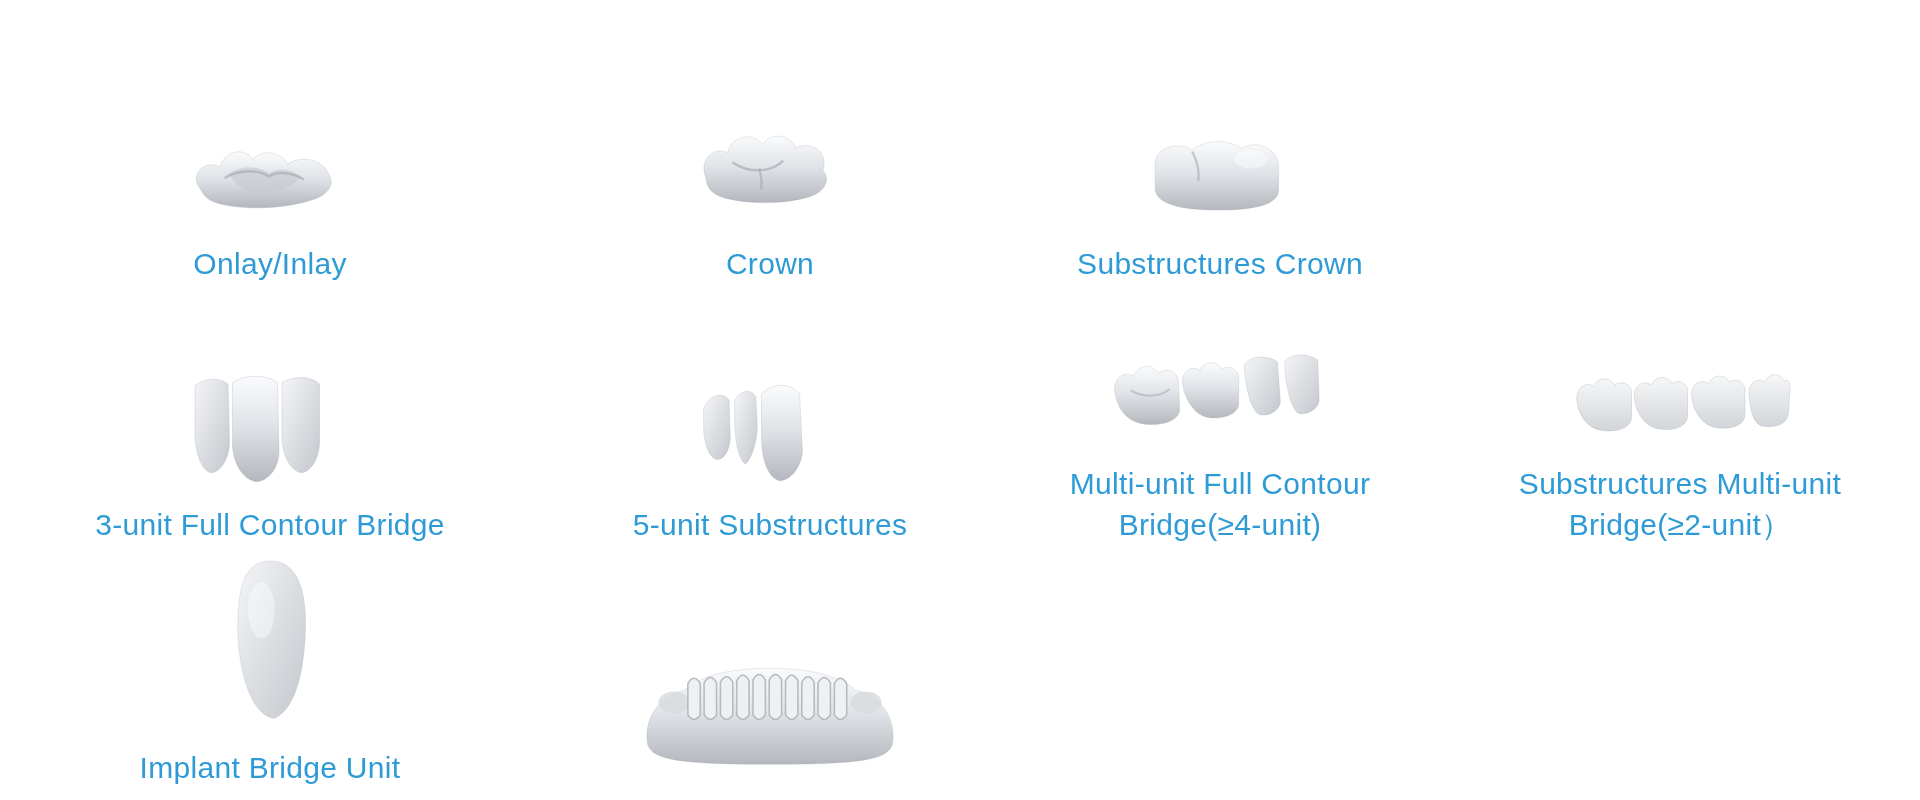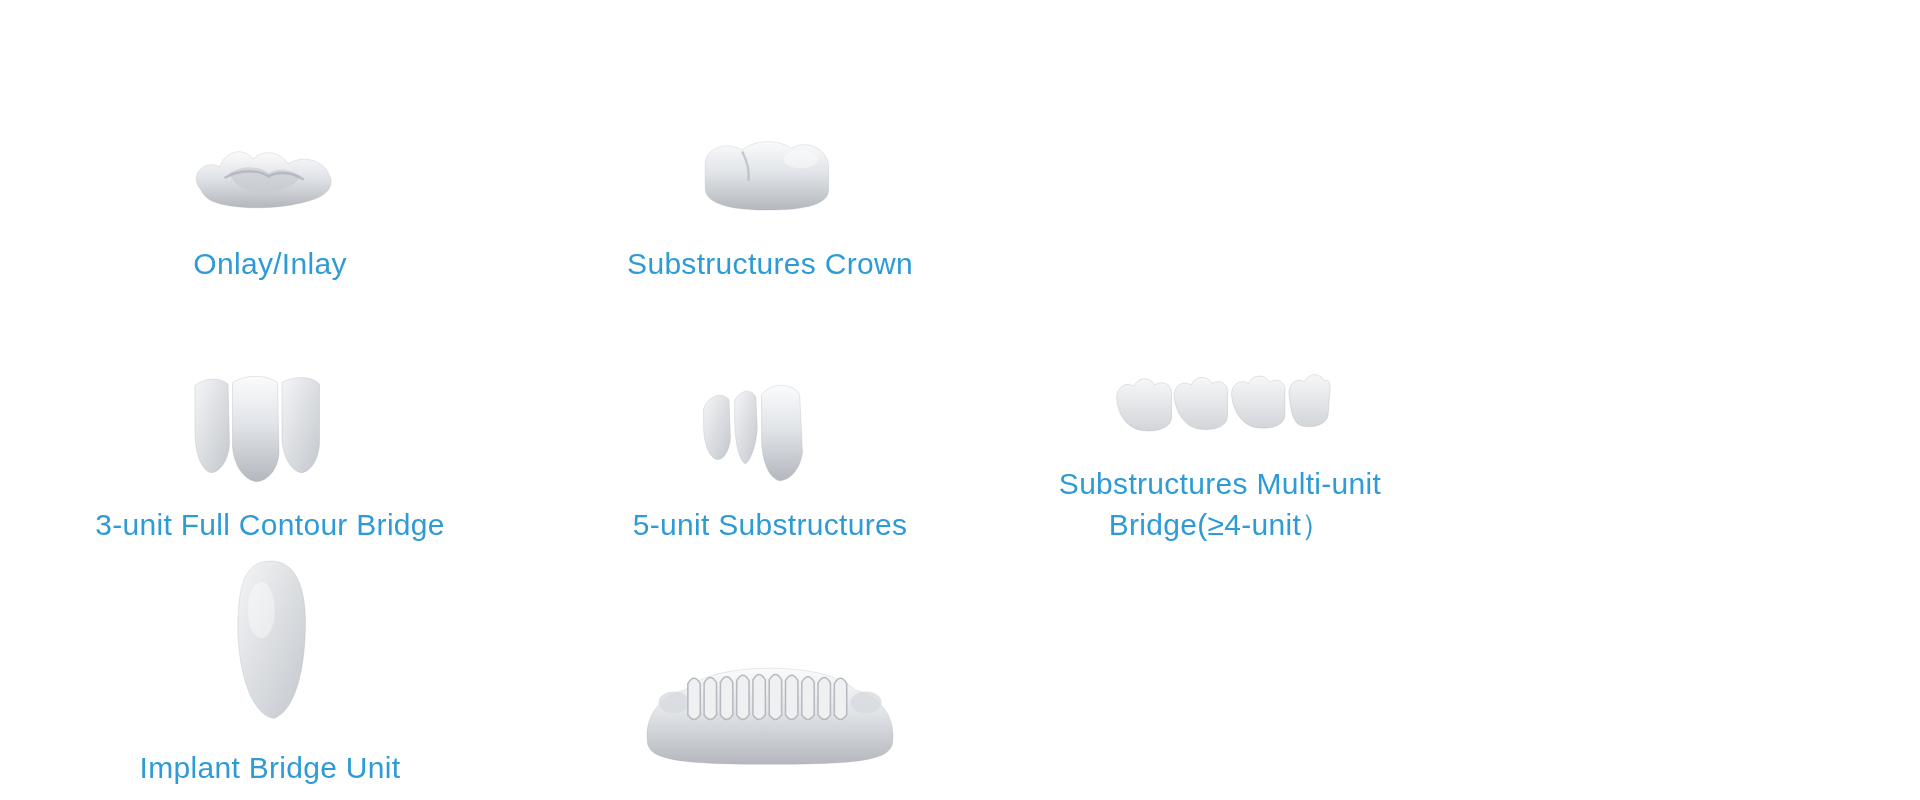--- a/index.html
+++ b/index.html
@@ -70,20 +70,30 @@
         <svg width="175" height="103" viewBox="0 0 220 130">
           <path fill="url(#g-tooth)" stroke="#9aa0a7" stroke-opacity="0.3" d="M20,84 C8,66 28,48 46,58 C52,38 76,32 88,48 C102,34 124,40 132,54 C152,42 178,50 184,68 C192,82 180,96 158,101 C118,113 60,112 36,101 C26,96 24,90 20,84 Z"></path>
           <path class="shade" fill="#c6cacf" d="M58,66 C76,54 98,58 108,66 C120,58 138,62 148,70 C140,84 116,92 92,90 C74,88 62,78 58,66 Z"></path>
           <path fill="none" stroke="#a9aeb5" stroke-width="3" opacity="0.7" d="M52,72 C72,60 96,62 108,70 C120,62 140,66 152,74"></path>
         </svg>
       </div>
       <figcaption class="label">Onlay/Inlay</figcaption>
     </figure>
 
 
+    <figure class="cell">
+      <div class="art">
+        <svg width="175" height="111" viewBox="0 0 220 140">
+          <path fill="url(#g-tooth)" stroke="#9aa0a7" stroke-opacity="0.3" d="M28,80 C20,58 38,42 56,50 C60,30 86,22 100,40 C108,24 134,26 142,44 C162,34 184,50 176,72 C188,86 176,104 150,108 C118,116 68,114 46,105 C32,99 30,92 28,80 Z"></path>
+          <path fill="none" stroke="#a9aeb5" stroke-width="3" opacity="0.7" d="M62,62 C82,76 110,76 126,60"></path>
+          <path fill="none" stroke="#a9aeb5" stroke-width="3" opacity="0.7" d="M96,70 C98,80 100,88 98,96"></path>
+        </svg>
+      </div>
+      <figcaption class="label">Crown</figcaption>
+    </figure>
 
     <figure class="cell">
       <div class="art">
         <svg width="170" height="108" viewBox="0 0 220 140">
           <path fill="url(#g-tooth)" stroke="#9aa0a7" stroke-opacity="0.3" d="M26,60 C28,42 52,32 74,44 C92,30 120,30 138,42 C158,30 184,42 186,64 L186,96 C186,114 158,122 106,122 C54,122 26,112 26,94 Z"></path>
           <path fill="none" stroke="#a9aeb5" stroke-width="3" opacity="0.6" d="M74,46 C80,58 84,70 82,84"></path>
           <ellipse cx="150" cy="56" rx="22" ry="12" fill="#ffffff" opacity="0.4"></ellipse>
         </svg>
       </div>
       <figcaption class="label">Substructures Crown</figcaption>
@@ -108,31 +118,43 @@
       <div class="art">
         <svg width="170" height="113" viewBox="0 0 240 160">
           <path fill="url(#g-tooth2)" stroke="#9aa0a7" stroke-opacity="0.35" d="M26,46 C34,26 54,22 62,34 L64,88 C62,112 50,120 44,118 C32,114 26,92 26,70 Z"></path>
           <path fill="url(#g-tooth2)" stroke="#9aa0a7" stroke-opacity="0.35" d="M70,34 C80,18 94,18 100,30 L102,74 C100,106 88,126 84,124 C76,118 70,92 70,62 Z"></path>
           <path fill="url(#g-tooth)" stroke="#9aa0a7" stroke-opacity="0.35" d="M108,26 C124,8 152,10 162,26 L166,108 C162,140 140,150 132,148 C116,142 108,116 108,88 Z"></path>
         </svg>
       </div>
       <figcaption class="label">5-unit Substructures</figcaption>
     </figure>
 
+    <figure class="cell">
+      <div class="art">
+        <svg width="230" height="108" viewBox="0 0 320 150">
+          <path fill="url(#g-tooth)" stroke="#9aa0a7" stroke-opacity="0.35" d="M14,74 C10,54 26,42 40,50 C46,34 66,32 74,46 C88,36 104,46 102,60 L104,96 C104,110 84,120 56,117 C30,114 18,96 14,74 Z"></path>
+          <path fill="url(#g-tooth)" stroke="#9aa0a7" stroke-opacity="0.35" d="M108,60 C106,44 120,34 132,42 C138,28 156,28 162,40 C174,34 188,42 186,56 L186,88 C186,102 168,110 146,108 C124,106 110,80 108,60 Z"></path>
+          <path fill="url(#g-tooth2)" stroke="#9aa0a7" stroke-opacity="0.35" d="M194,34 C200,22 226,20 240,30 L244,86 C242,100 226,106 216,104 C202,100 194,58 194,34 Z"></path>
+          <path fill="url(#g-tooth2)" stroke="#9aa0a7" stroke-opacity="0.35" d="M250,30 C258,18 284,18 296,28 L298,84 C296,98 280,104 270,102 C258,98 250,54 250,30 Z"></path>
+          <path fill="none" stroke="#a9aeb5" stroke-width="3" opacity="0.6" d="M36,70 C52,80 76,80 90,68"></path>
+        </svg>
+      </div>
+      <figcaption class="label wrap">Multi-unit Full Contour Bridge(≥4-unit)</figcaption>
+    </figure>
 
     <figure class="cell">
       <div class="art">
         <svg width="225" height="91" viewBox="0 0 320 130">
           <path fill="url(#g-light)" stroke="#9aa0a7" stroke-opacity="0.4" d="M12,62 C10,44 24,34 36,42 C42,28 60,28 66,40 C78,32 92,40 90,54 L90,86 C90,100 72,108 48,105 C26,102 14,82 12,62 Z"></path>
           <path fill="url(#g-light)" stroke="#9aa0a7" stroke-opacity="0.4" d="M94,58 C92,42 106,32 118,40 C124,26 142,26 148,38 C160,30 172,40 170,52 L170,84 C170,98 154,106 130,103 C108,100 96,78 94,58 Z"></path>
           <path fill="url(#g-light)" stroke="#9aa0a7" stroke-opacity="0.4" d="M176,56 C174,40 188,30 200,38 C206,24 224,24 230,36 C242,28 254,38 252,50 L252,82 C252,96 236,104 212,101 C190,98 178,76 176,56 Z"></path>
           <path fill="url(#g-light)" stroke="#9aa0a7" stroke-opacity="0.4" d="M258,54 C256,38 270,28 280,36 C286,22 302,22 308,34 C316,30 318,42 316,50 L314,80 C314,94 298,102 278,99 C262,96 260,72 258,54 Z"></path>
         </svg>
       </div>
-      <figcaption class="label wrap">Substructures Multi-unit Bridge(≥4-unit）</figcaption>
+      <figcaption class="label wrap">Substructures Multi-unit Bridge(≥2-unit）</figcaption>
     </figure>
 
   </div>
 
   <div class="row row3">
 
     <figure class="cell">
       <div class="art">
         <svg width="118" height="173" viewBox="0 0 150 220">
           <path fill="url(#g-tooth2)" stroke="#9aa0a7" stroke-opacity="0.3" d="M70,8 C104,4 122,34 120,96 C118,158 104,198 80,208 C54,204 36,158 34,96 C34,40 42,12 70,8 Z"></path>

